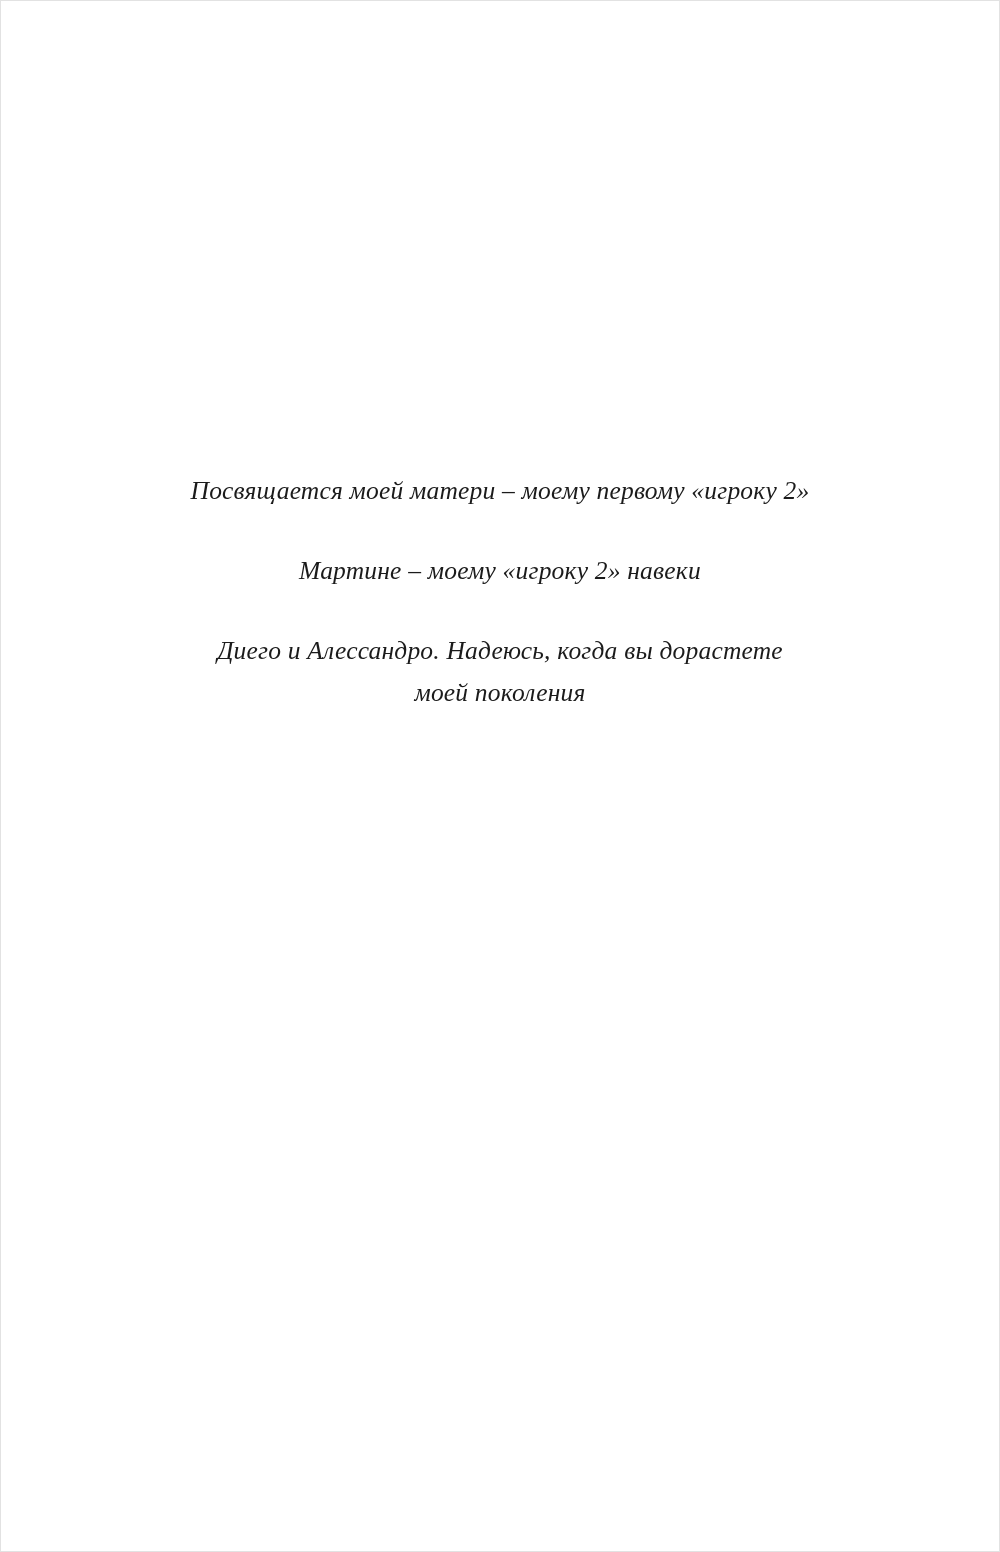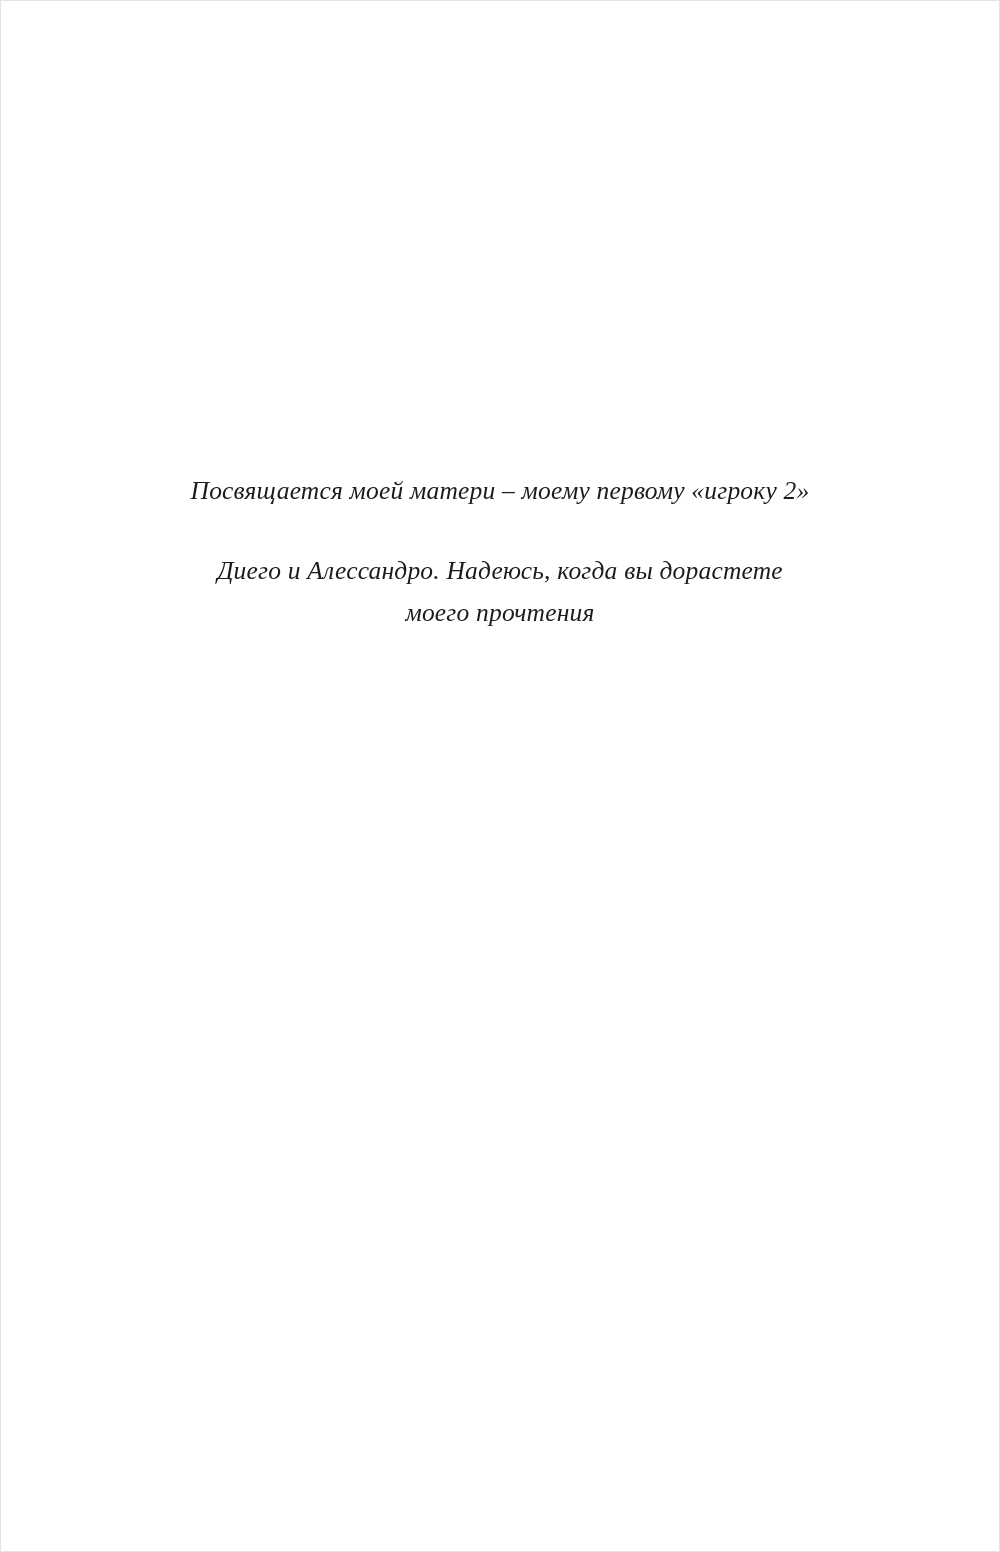--- a/index.html
+++ b/index.html
@@ -57,20 +57,23 @@
 
 <div class="page">
   <div class="page-border"></div>
 
   <div class="dedication-block">
 
     <div class="para">
       <div class="dedication-line">Посвящается моей матери – моему первому «игроку 2»</div>
     </div>
 
+    <div class="para">
+      <div class="dedication-line">Мартине – моему «игроку 2» навеки</div>
+    </div>
 
     <div class="para third">
       <div class="dedication-line">Диего и Алессандро. Надеюсь, когда вы дорастете</div>
-      <div class="dedication-line">моего прочтения</div>
+      <div class="dedication-line">моей поколения</div>
     </div>
 
   </div>
 </div>
 
 </body></html>

